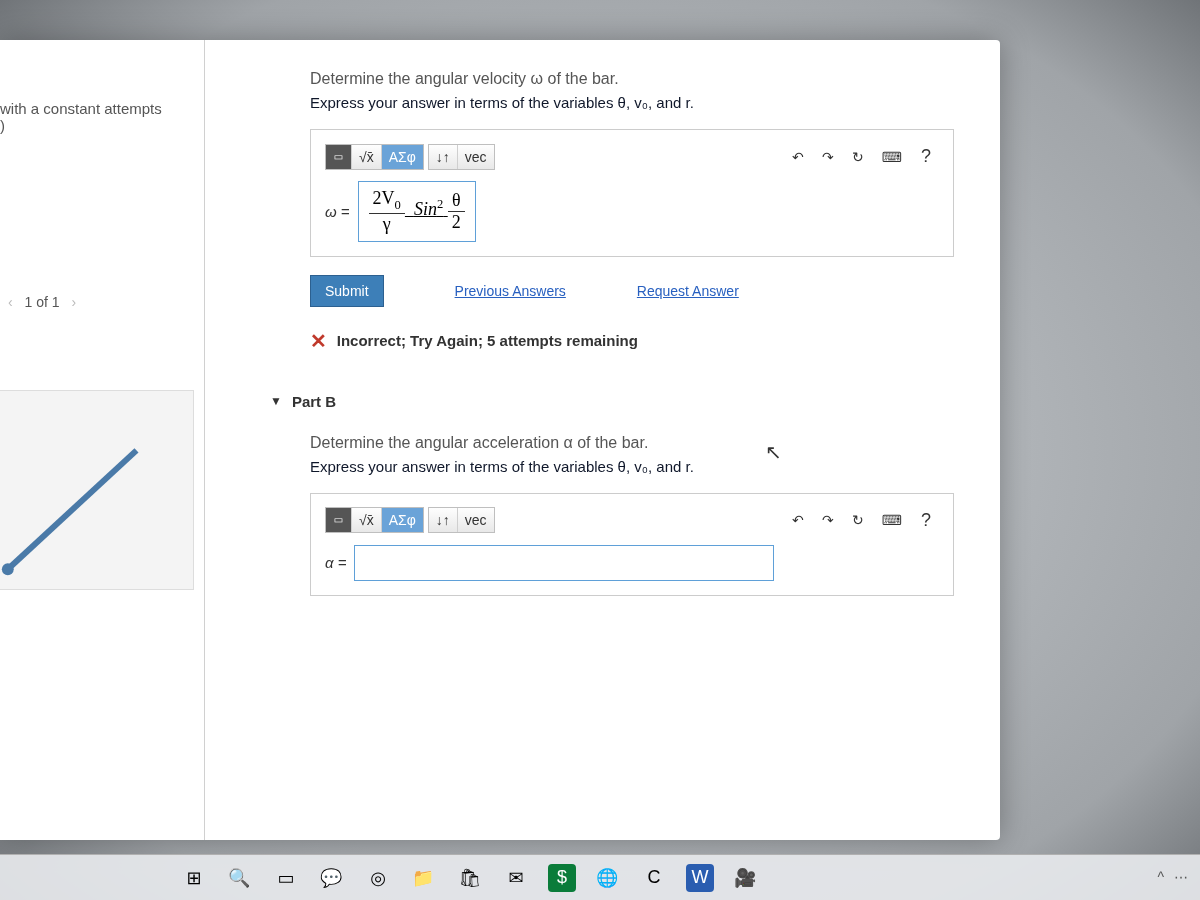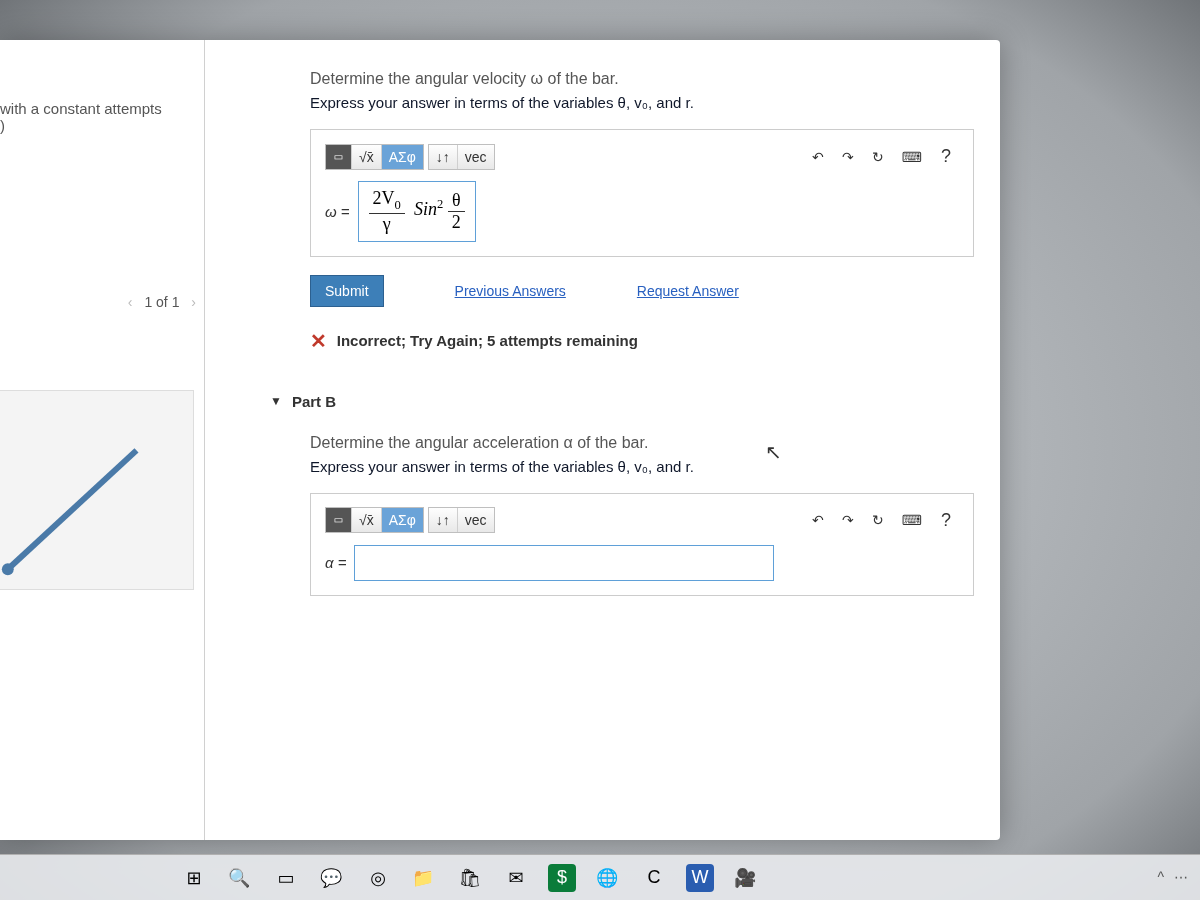--- a/index.html
+++ b/index.html
@@ -37,41 +37,41 @@
     border-right: 1px solid #d0d0d0;
     background: #fff;
   }
   .left-text {
     padding: 60px 10px 0 0;
     font-size: 15px;
     color: #555;
   }
   .figure-nav {
     margin-top: 160px;
-    text-align: right;
+    text-align: left;
     font-size: 14px;
     color: #555;
   }
   .figure-nav .chev { color: #bbb; cursor: pointer; padding: 0 8px; }
   .figure-box {
     margin-top: 80px;
     height: 200px;
     background: #f4f4f4;
     border: 1px solid #ddd;
     margin-left: -20px;
     margin-right: 10px;
   }
   .figure-box svg { width: 100%; height: 100%; }
   .main {
     position: absolute;
     left: 220px;
     top: 0;
     right: 0;
     height: 100%;
-    padding: 30px 26px 0 90px;
+    padding: 30px 46px 0 90px;
   }
   .prompt { font-size: 16px; color: #555; margin-bottom: 6px; }
   .prompt-bold { font-size: 15px; font-weight: normal; color: #0f172a; }
   .answer-panel {
     border: 1px solid #ccc;
     margin-top: 18px;
     padding: 12px 14px 14px 14px;
     background: #fff;
   }
   .toolbar {
@@ -100,20 +100,21 @@
   .tb-spacer { flex: 1; }
   .answer-row { display:flex; align-items:center; gap:8px; }
   .lhs { font-style: italic; font-size: 15px; color:#333; white-space:nowrap; }
   .answer-input {
     border: 1px solid #5fa0d8;
     min-height: 54px;
     padding: 6px 10px;
     font-size: 18px;
     font-family: "Times New Roman", serif;
     flex-shrink: 0;
+    text-decoration: underline;
   }
   .frac { display:inline-block; text-align:center; vertical-align:middle; }
   .frac .num { display:block; border-bottom:1.5px solid #333; padding:0 4px; }
   .frac .den { display:block; padding:0 4px; }
   .sup { font-size: 0.7em; vertical-align: super; }
   .sub { font-size: 0.7em; vertical-align: sub; }
   .empty-answer { border:1px solid #5fa0d8; height:36px; width: 420px; }
   .submit-row { margin-top: 18px; display:flex; align-items:center; gap:27px; }
   .submit-btn {
     background:#3d7fb8;

